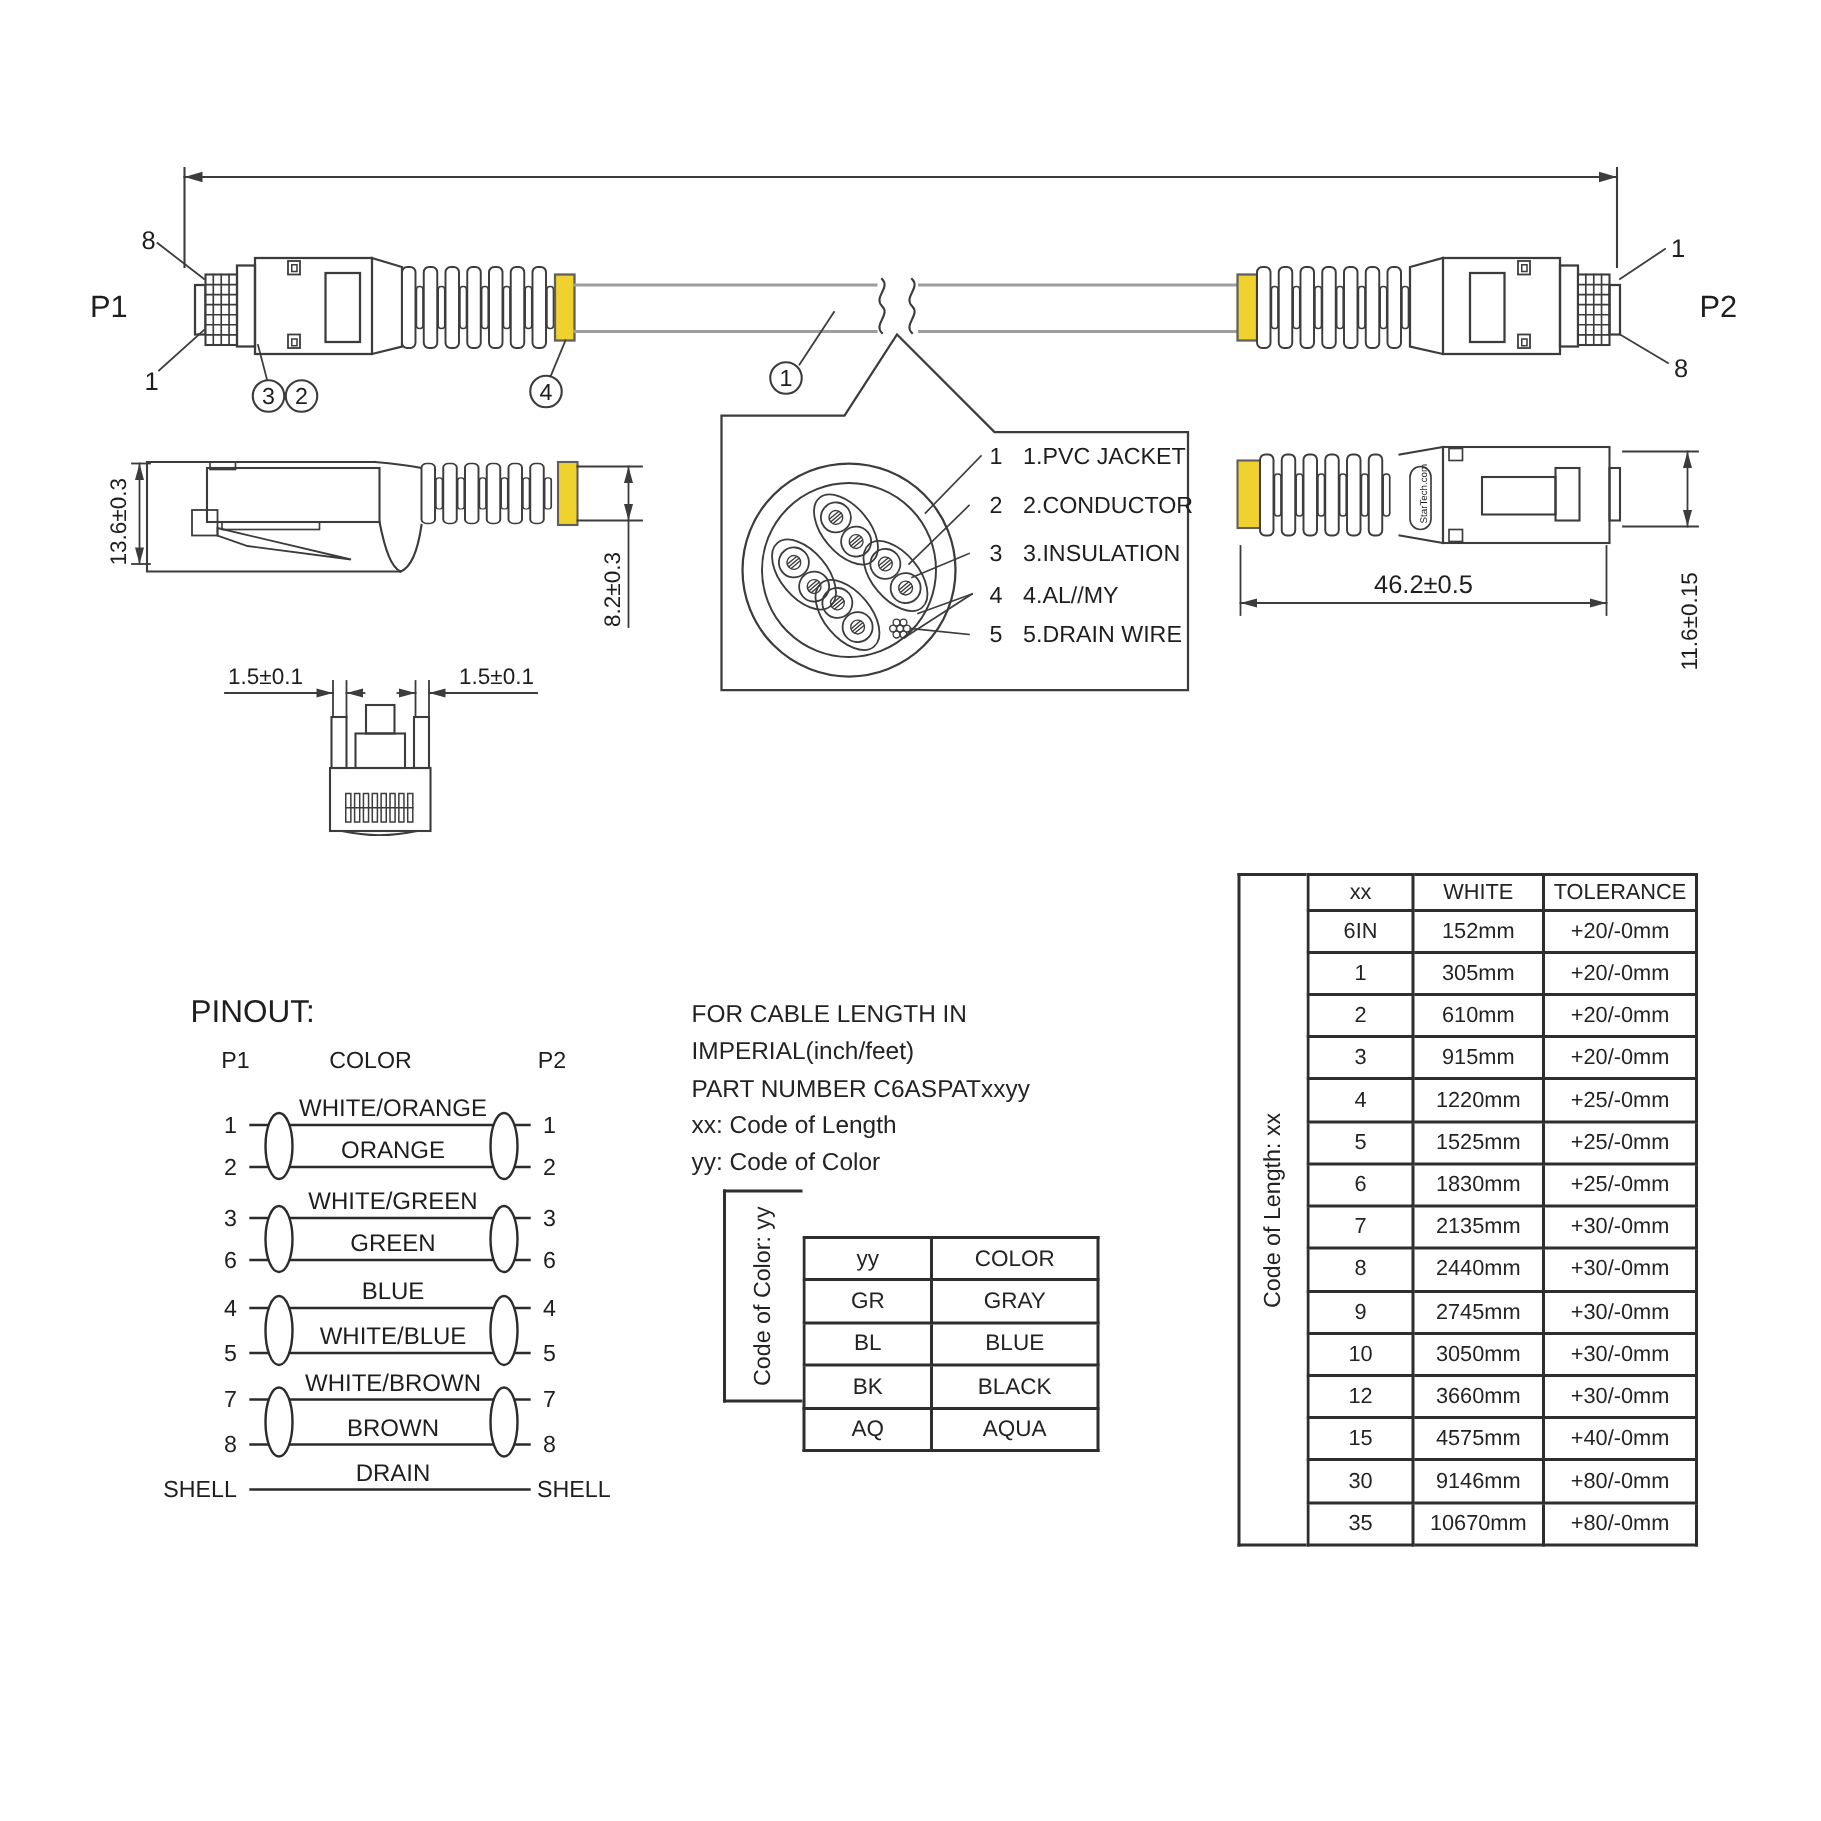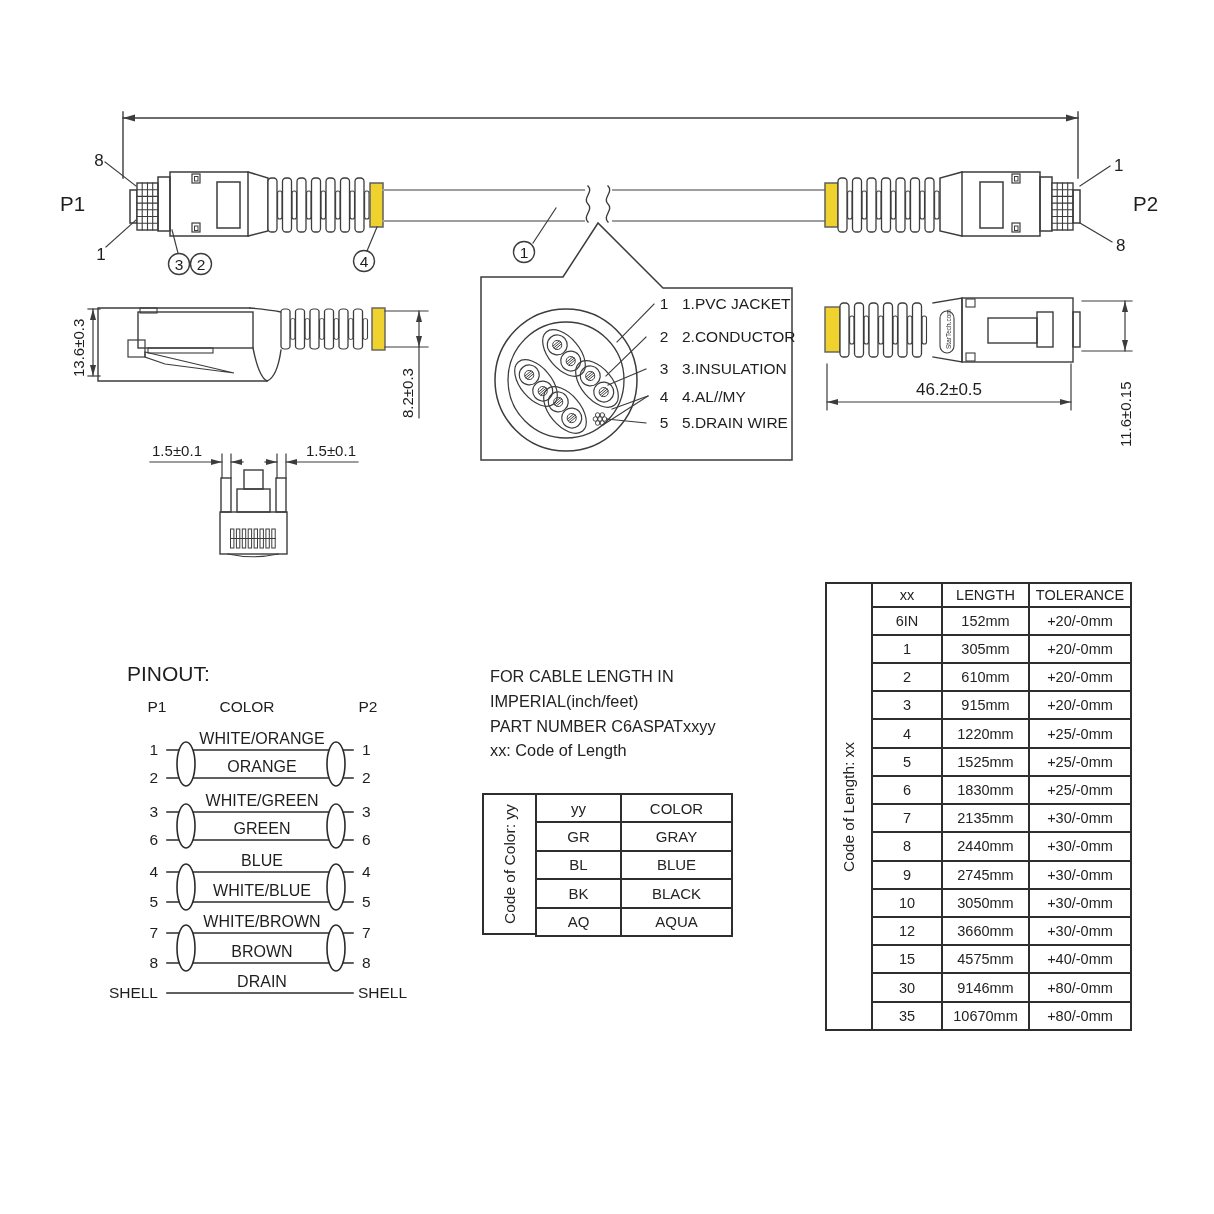--- a/index.html
+++ b/index.html
@@ -1,30 +1,30 @@
 <!DOCTYPE html>
 <html><head>
 <meta charset="utf-8">
 <style>
   html,body{margin:0;padding:0;background:#fff;}
   #canvas{position:relative;width:1214px;height:1214px;background:#ffffff;overflow:hidden;
           font-family:"Liberation Sans", sans-serif;color:#1e1e1e;}
   svg text{font-family:"Liberation Sans", sans-serif;fill:#1e1e1e;}
-  .notes{position:absolute;left:490px;top:664px;width:330px;font-size:16.3px;line-height:24.8px;color:#232323;}
+  .notes{position:absolute;left:461px;top:664px;width:330px;font-size:16.3px;line-height:24.8px;color:#232323;}
   .codes{position:absolute;display:flex;align-items:stretch;}
   .vlabel{writing-mode:vertical-rl;transform:rotate(180deg);text-align:center;
           border:2px solid #2e2e2e;border-left:none;background:#fff;
           display:flex;align-items:center;justify-content:center;font-size:15.5px;color:#232323;}
   
   table.codes-table{border-collapse:collapse;table-layout:fixed;}
   table.codes-table th,table.codes-table td{border:2px solid #2e2e2e;text-align:center;vertical-align:middle;
           font-weight:normal;padding:0;color:#232323;background:#fff;}
   #color-codes{left:482px;top:793px;width:251px;height:142px;}
   #color-codes .vlabel{width:51px;}
-  #color-codes table{width:196px;}
+  #color-codes table{width:196px;margin-top:31px;}
   #color-codes th,#color-codes td{height:26.4px;font-size:15px;}
   #color-codes col.c1{width:85px;} #color-codes col.c2{width:111px;}
   #length-codes{left:825px;top:582px;width:307px;height:449px;}
   #length-codes .vlabel{width:44px;}
   #length-codes table{width:259px;}
   #length-codes th,#length-codes td{height:21.6px;font-size:14.5px;margin-top:20px;}
   #length-codes col.c1{width:70px;} #length-codes col.c2{width:87px;} #length-codes col.c3{width:102px;}
 </style>
 </head>
 <body>
@@ -350,20 +350,21 @@
       <text x="262" y="987" text-anchor="middle" font-size="16">DRAIN</text>
       <text x="358" y="998">SHELL</text>
     </g>
   </g>
 </svg>
 
   <div class="notes">
     <div>FOR CABLE LENGTH IN IMPERIAL(inch/feet)</div>
     <div>PART NUMBER C6ASPATxxyy</div>
     <div>xx: Code of Length</div>
+    <div>yy: Code of Color</div>
   </div>
 
   <div id="color-codes" class="codes">
     <div class="vlabel">Code of Color: yy</div>
     <table class="codes-table">
       <colgroup>
           <col class="c1">
           <col class="c2">
         </colgroup>
       <thead>
@@ -397,21 +398,21 @@
     <div class="vlabel">Code of Length: xx</div>
     <table class="codes-table">
       <colgroup>
           <col class="c1">
           <col class="c2">
           <col class="c3">
         </colgroup>
       <thead>
           <tr>
             <th>xx</th>
-            <th>LENGTH</th>
+            <th>WHITE</th>
             <th>TOLERANCE</th>
           </tr>
         </thead>
       <tbody>
           <tr>
             <td>6IN</td>
             <td>152mm</td>
             <td>+20/-0mm</td>
           </tr>
           <tr>

